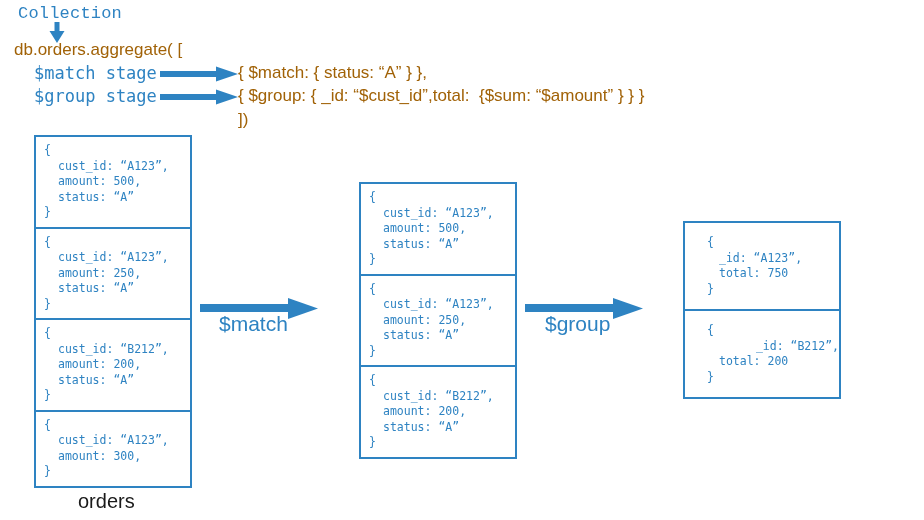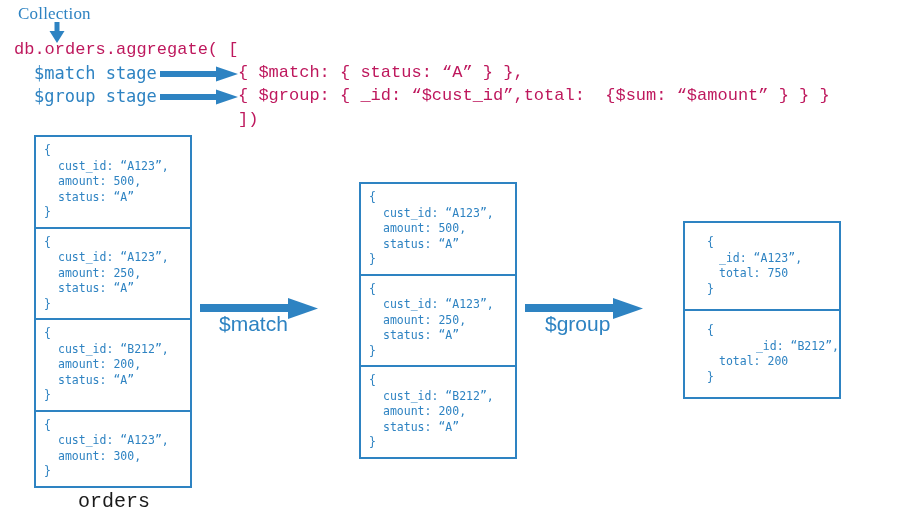--- a/index.html
+++ b/index.html
@@ -20,39 +20,39 @@
     left: 0; top: 0;
     width: 924px;
     height: 520px;
   }
 
   
   .collection-label {
     position: absolute;
     left: 18px;
     top: 4px;
-    font-family: Liberation Serif, serif;
+    font-family: Liberation Mono, monospace;
     font-size: 17px;
     color: #2E83C2;
     letter-spacing: 0.2px;
     white-space: pre;
   }
   .collection-arrow {
     position: absolute;
     left: 48px;
     top: 22px;
     width: 18px;
     height: 22px;
   }
 
   .code-line {
     position: absolute;
-    font-family: Liberation Mono, monospace;
+    font-family: Liberation Sans, sans-serif;
     font-size: 17px;
-    color: #be185d;
+    color: #a16207;
     white-space: pre;
     letter-spacing: 0px;
   }
   .code-line.l1 { left: 14px; top: 40px; }
   .code-line.l2 { left: 238px; top: 63px; }
   .code-line.l3 { left: 238px; top: 86px; }
   .code-line.l4 { left: 238px; top: 110px; }
 
   .stage-label {
     position: absolute;
@@ -116,21 +116,21 @@
     white-space: pre;
   }
   .flow-label.fl1 { left: 219px; top: 312px; }
   .flow-label.fl2 { left: 545px; top: 312px; }
 
   
   .collection-caption {
     position: absolute;
     left: 78px;
     top: 490px;
-    font-family: Liberation Mono, monospace;
+    font-family: Liberation Sans, sans-serif;
     font-size: 20px;
     color: #1a1a1a;
     white-space: pre;
   }
 </style>
 </head>
 <body>
 
 <div class="canvas">
 

